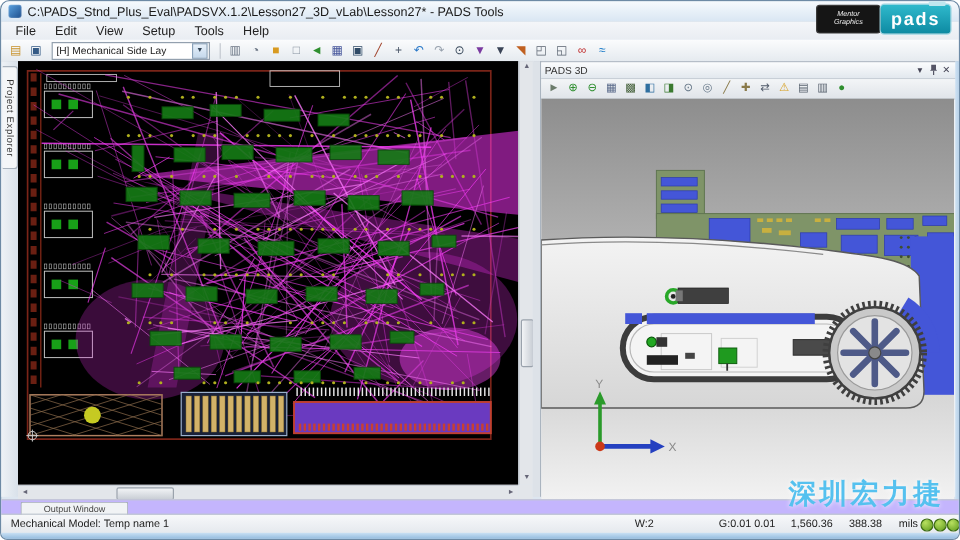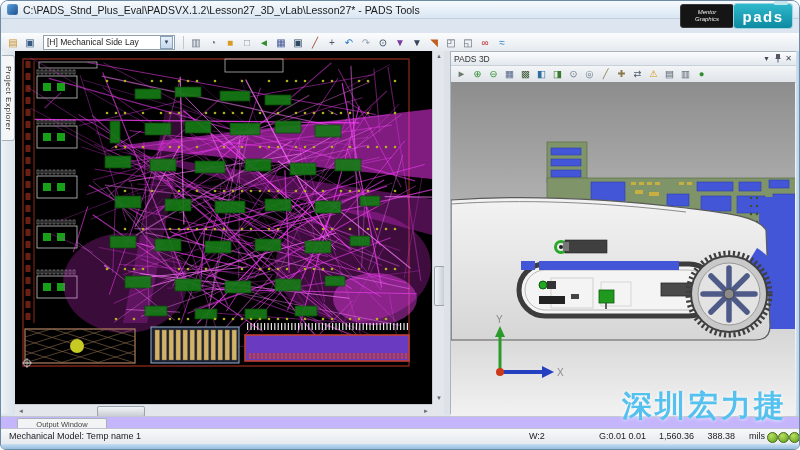--- a/index.html
+++ b/index.html
@@ -48,39 +48,47 @@
   
   .rightedge{position:absolute;top:50px;left:795px;width:5px;bottom:7px;background:linear-gradient(90deg,#cfe2f3,#a9c8e4);}
   .tabrow{position:absolute;top:415px;left:0;right:0;height:12px;background:#c4b5fd;border-top:1px solid #c3c9d1;}
   .outtab{position:absolute;top:1px;left:16px;width:88px;height:11px;background:#f1f3f5;border:1px solid #a8b0ba;border-bottom:none;border-radius:2px 2px 0 0;font-size:7.5px;color:#444;text-align:center;line-height:11px;}
   .statusbar{position:absolute;top:427px;left:0;right:0;height:16px;background:linear-gradient(#f7f8fa,#e4e8ed);border-top:1px solid #bfc6cf;font-size:9px;color:#222;}
   .statusbar .sl{position:absolute;left:8px;top:2px;}
   .st{position:absolute;top:2px;}
   .led{position:absolute;top:3px;width:9px;height:9px;border-radius:50%;background:radial-gradient(circle at 35% 30%,#b8e060,#5f9a1c);border:1px solid #3c6c10;}
   .bottomedge{position:absolute;top:443px;left:0;right:0;height:7px;background:linear-gradient(#c9e0f4,#7fadd6);}
   
-  .watermark{position:absolute;right:12px;bottom:22px;font-size:30px;font-weight:bold;color:#55c1ef;letter-spacing:3px;z-index:90;text-shadow:0 0 4px rgba(255,255,255,.9);}
+  .watermark{position:absolute;right:12px;bottom:22px;font-size:23px;font-weight:bold;color:#55c1ef;letter-spacing:3px;z-index:90;text-shadow:0 0 4px rgba(255,255,255,.9);}
 </style>
 </head>
 <body>
 
 <div class="window">
 
   <div class="titlebar">
     <span class="app-icon"></span>
     <span>C:\PADS_Stnd_Plus_Eval\PADSVX.1.2\Lesson27_3D_vLab\Lesson27* - PADS Tools</span>
   </div>
   <div class="brand">
     <span class="mentor">
         <span>Mentor</span>
         <span>Graphics</span>
       </span>
     <span class="padslogo">pads</span>
   </div>
 
+  <div class="menubar">
+    <span class="menu-item">File</span>
+    <span class="menu-item">Edit</span>
+    <span class="menu-item">View</span>
+    <span class="menu-item">Setup</span>
+    <span class="menu-item">Tools</span>
+    <span class="menu-item">Help</span>
+  </div>
 
   <div class="toolbar">
     <span id="tb-left" style="display:flex;gap:1px;">
         <span class="tbi" style="color: rgb(200, 146, 42);">▤</span>
         <span class="tbi" style="color: rgb(52, 90, 133);">▣</span>
       </span>
     <span class="combo">
       <span>[H] Mechanical Side Lay</span>
       <span class="arrow">▼</span>
     </span>

